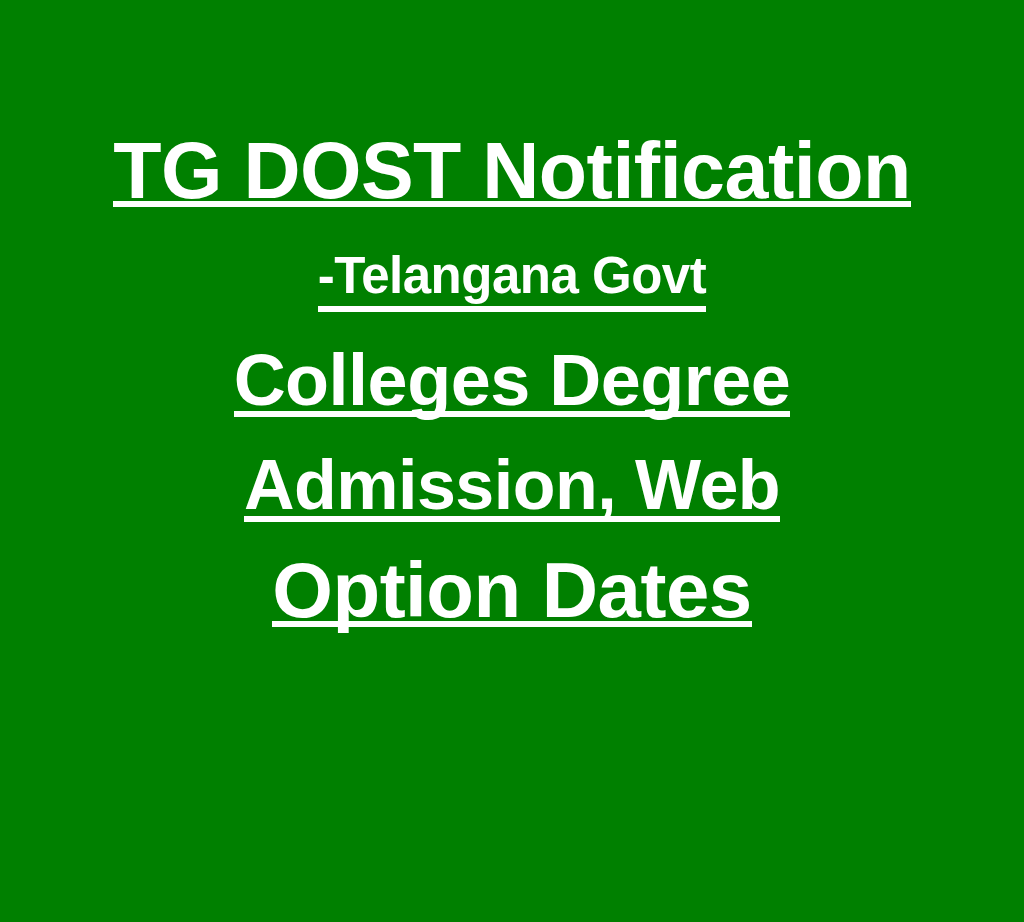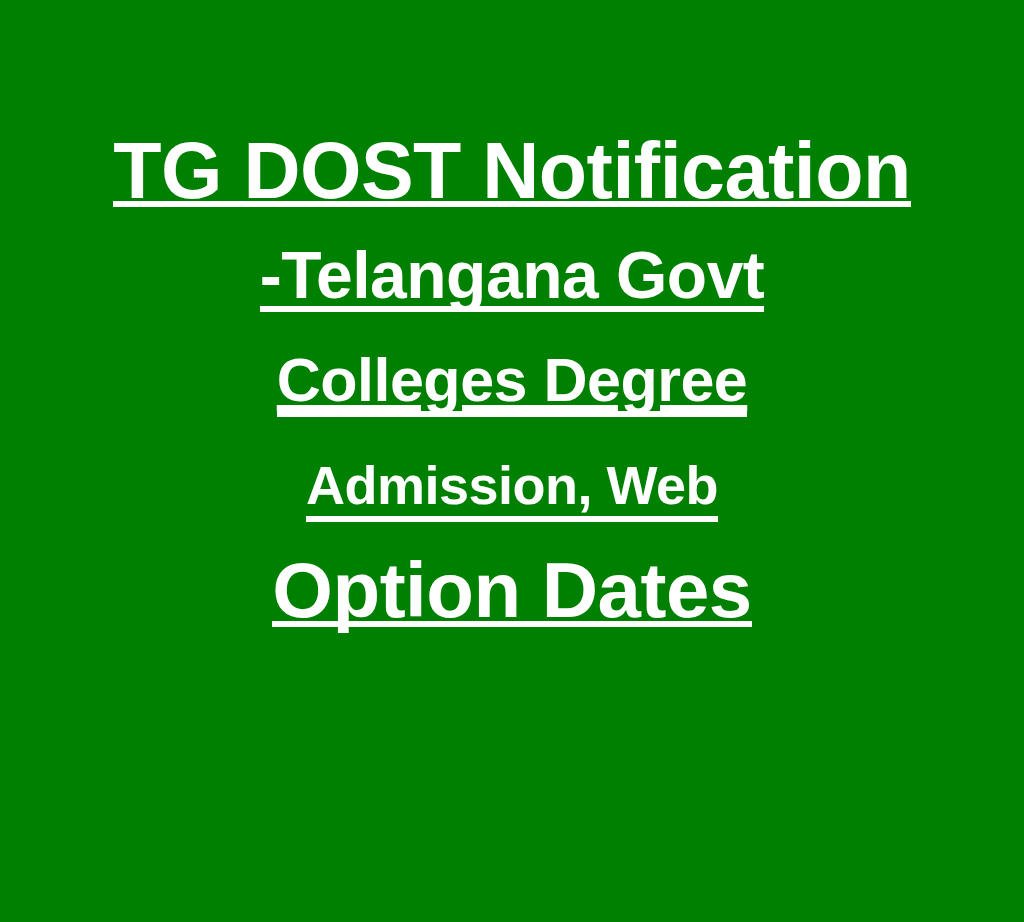--- a/index.html
+++ b/index.html
@@ -61,23 +61,23 @@
     position: absolute;
     left: 0;
     right: 0;
     bottom: 16px;
     height: 6px;
     background: #ffffff;
   }
 
   
   .line-1 .headline-text { font-size: 79px; }
-  .line-2 .headline-text { font-size: 66px; }
-  .line-3 .headline-text { font-size: 61px; text-decoration: underline; }
-  .line-4 .headline-text { font-size: 54px; }
+  .line-2 .headline-text { font-size: 51px; }
+  .line-3 .headline-text { font-size: 72px; }
+  .line-4 .headline-text { font-size: 70px; }
   .line-5 .headline-text { font-size: 78px; }
 </style>
 </head>
 <body style="background: rgb(0, 128, 0);">
 
 <div id="banner" style="background: rgb(0, 128, 0);">
 
   <div id="headline-block">
 
     <div class="headline-line line-1">

